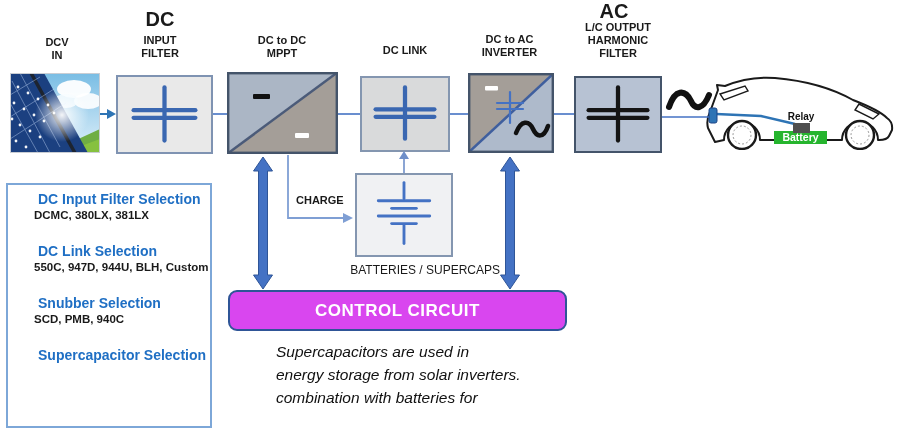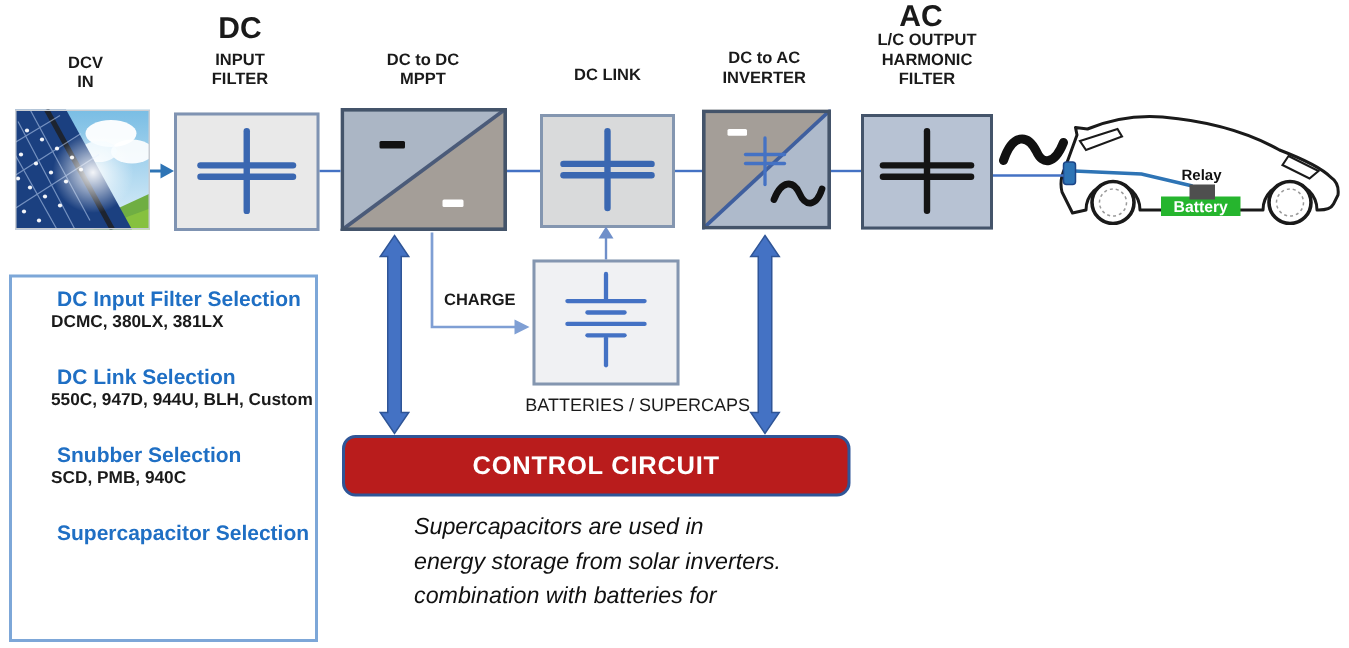--- a/index.html
+++ b/index.html
@@ -22,21 +22,21 @@
   #battery-box{background:#f0f1f3;border:2px solid #8496b0;}
   #charge-label{
     position:absolute;left:296px;top:194px;font-size:11px;font-weight:bold;color:#1a1a1a;
   }
   #batteries-label{
     position:absolute;left:332px;top:263px;width:168px;text-align:right;
     font-size:12px;font-weight:normal;color:#1a1a1a;white-space:nowrap;
   }
   #control-circuit{
     position:absolute;left:228px;top:290px;width:339px;height:41px;
-    background:#b91c1c;border:2px solid #2f5597;border-radius:9px;
+    background:#d946ef;border:2px solid #2f5597;border-radius:9px;
     display:flex;align-items:center;justify-content:center;box-sizing:border-box;
   }
   #control-circuit span{
     color:#ffffff;font-size:17px;font-weight:bold;letter-spacing:.5px;
   }
   #selection-panel{
     position:absolute;left:6px;top:183px;width:206px;height:245px;
     background:#ffffff;border:2px solid #7da7d8;box-sizing:border-box;
     padding:6px 0 0 10px;
   }

